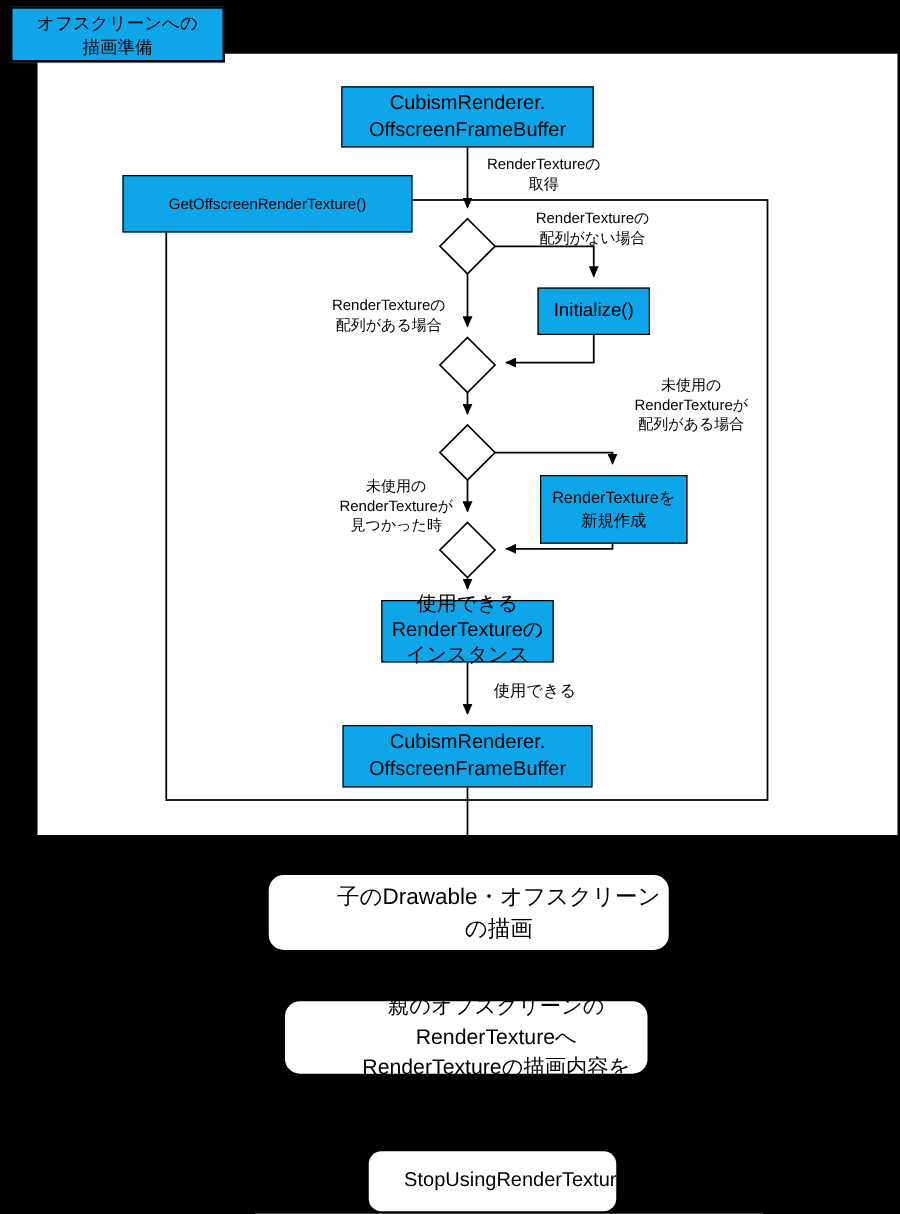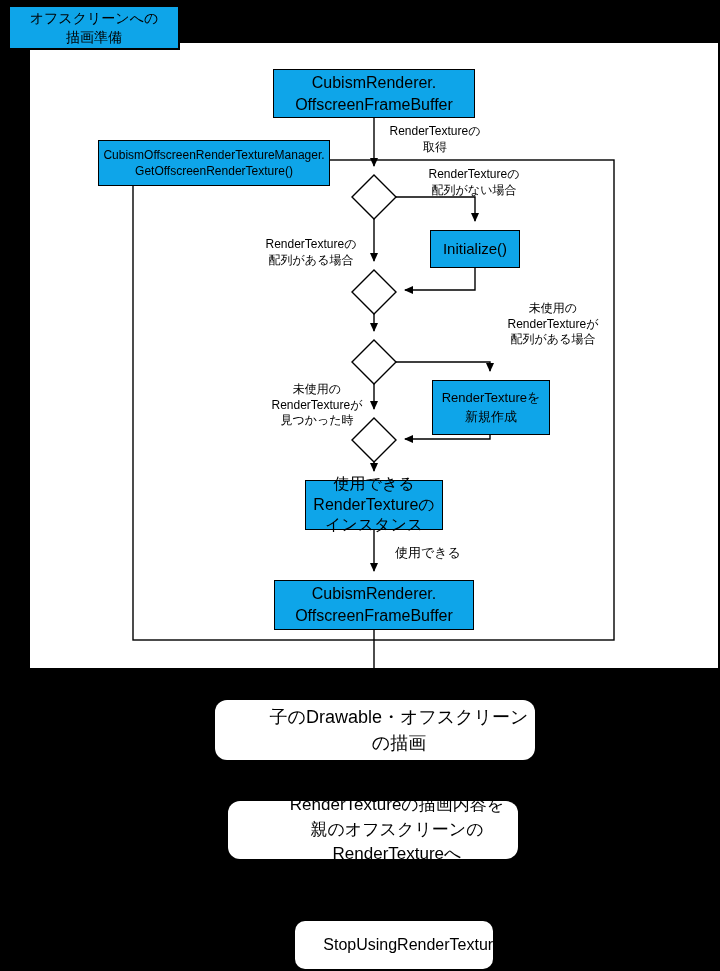--- a/index.html
+++ b/index.html
@@ -108,21 +108,20 @@
   <span class="line">オフスクリーンへの</span>
   <span class="line">描画準備</span>
 </div>
 
 <div class="node abs top-node">
   <span class="line">CubismRenderer.</span>
   <span class="line">OffscreenFrameBuffer</span>
 </div>
 
 <div class="node abs manager-node">
-  <span class="line">CubismOffscreenRenderTextureManager.</span>
   <span class="line">GetOffscreenRenderTexture()</span>
 </div>
 
 <div class="node abs rounded init-node">
   <span class="line">Initialize()</span>
 </div>
 
 <div class="node abs rounded create-node">
   <span class="line">RenderTextureを</span>
   <span class="line">新規作成</span>
@@ -168,19 +167,19 @@
 
 <div class="edge-label lbl-pass-ref">
   <span class="line">使用できる</span>
 </div>
 
 <div class="step step1">
   <span class="line">子のDrawable・オフスクリーンの描画</span>
 </div>
 
 <div class="step step2">
+  <span class="line">親のオフスクリーンのRenderTextureへ</span>
   <span class="line">RenderTextureの描画内容を</span>
-  <span class="line">親のオフスクリーンのRenderTextureへ</span>
 </div>
 
 <div class="step step3">
   <span class="line">StopUsingRenderTexture()</span>
 </div>
 
 </body></html>

